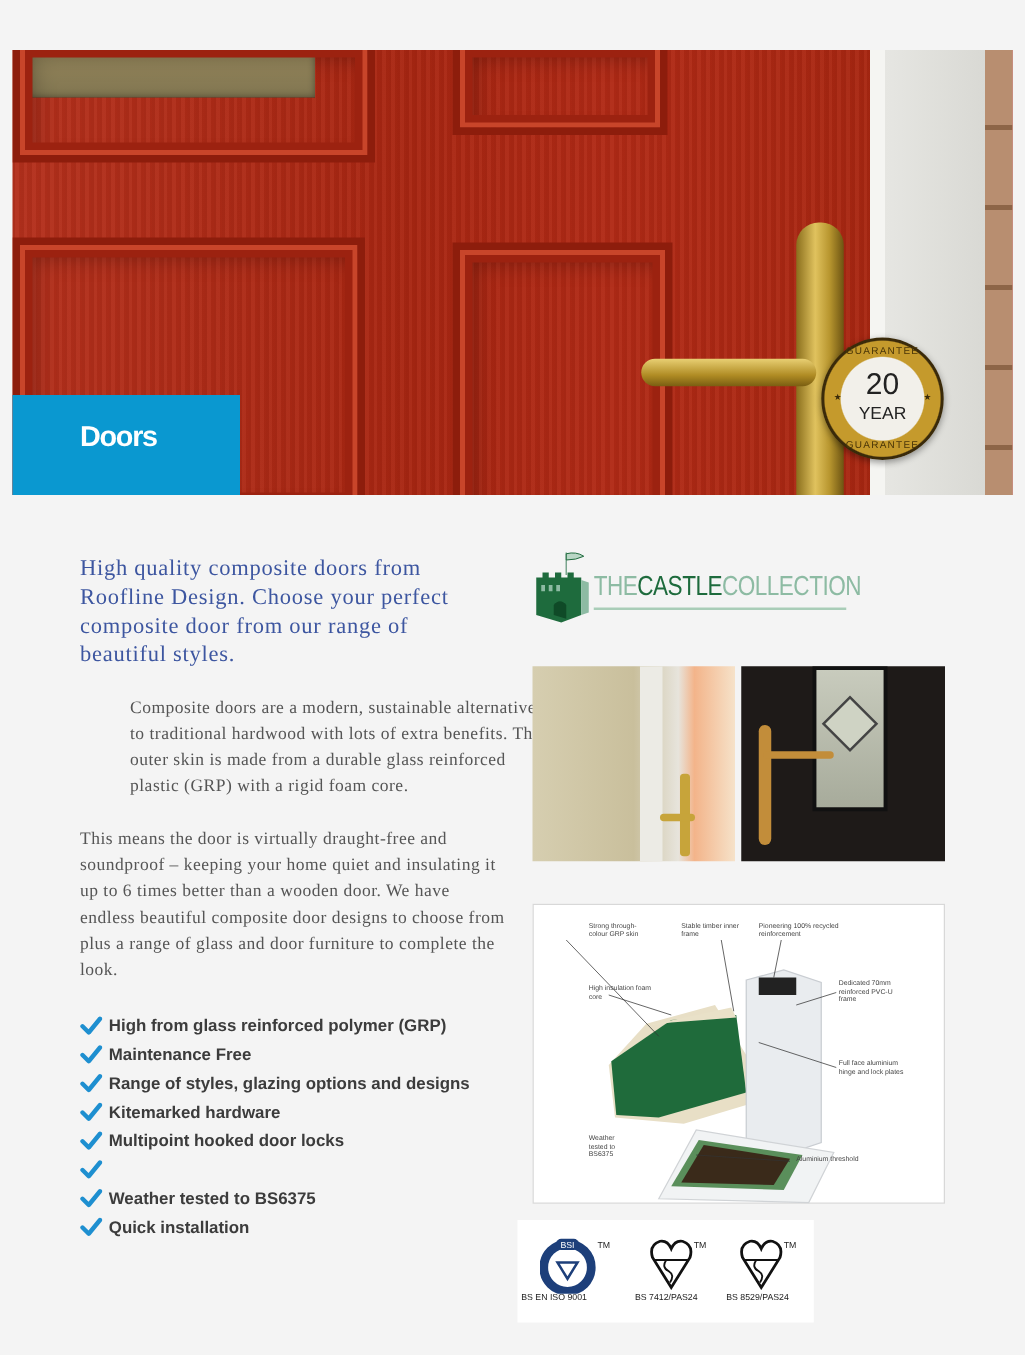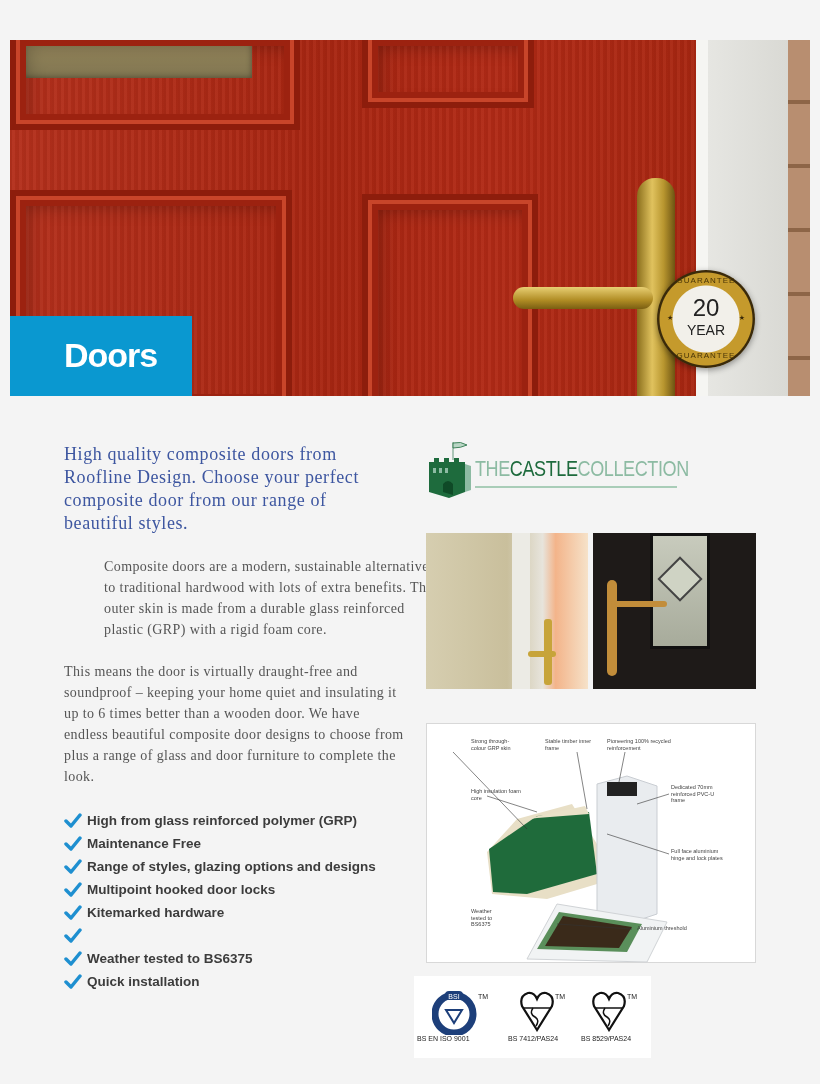--- a/index.html
+++ b/index.html
@@ -25,21 +25,21 @@
   .badge { position: absolute; left: 647px; top: 230px; width: 98px; height: 98px; border-radius: 50%;
            background: radial-gradient(circle,#f2f0ea 0 33px,#c59a2c 34px 46px,#3a2a0a 47px 49px);
            box-shadow: 0 2px 6px rgba(0,0,0,0.4); text-align: center; }
   .badge .num { position: absolute; left: 0; right: 0; top: 24px; font-size: 24px; color: #222; line-height: 28px; }
   .badge .yr { position: absolute; left: 0; right: 0; top: 52px; font-size: 14px; color: #222; }
   .badge .arc-top { position: absolute; left: 0; right: 0; top: 6px; font-size: 8px; color: #4a3608; letter-spacing: 1px; }
   .badge .arc-bot { position: absolute; left: 0; right: 0; top: 81px; font-size: 8px; color: #4a3608; letter-spacing: 1px; }
   .badge .star { position: absolute; top: 44px; font-size: 7px; color: #3a2a0a; }
 
   .title-box { position: absolute; left: 10px; top: 316px; width: 182px; height: 80px; background: #0a98d0; }
-  .title-box span { position: absolute; left: 54px; top: 20px; color: #fff; font-weight: bold; font-size: 34px; letter-spacing: -1px; }
+  .title-box span { position: absolute; left: 54px; top: 20px; color: #fff; font-weight: bold; font-size: 23px; letter-spacing: -1px; }
 
   
   .intro { position: absolute; left: 64px; top: 443px; width: 330px; font-family: "Liberation Serif", serif;
            font-size: 18px; line-height: 23px; color: #3d56a0; letter-spacing: 0.6px; }
   .para { position: absolute; left: 64px; width: 340px; font-family: "Liberation Serif", serif;
           font-size: 14px; line-height: 21px; color: #555; letter-spacing: 0.4px; }
   .p1 { top: 556px; margin-left: 40px; }
   .p2 { top: 661px; }
   .features { position: absolute; left: 64px; top: 809px; list-style: none; }
   .features li { display: flex; align-items: center; height: 23px; }
@@ -122,27 +122,27 @@
   <li>
     <svg class="check" viewBox="0 0 18 18">
         <path d="M2 9 L7 14 L16 3" stroke="#1e8fd0" stroke-width="3.5" fill="none" stroke-linecap="round" stroke-linejoin="round"></path>
       </svg>
     <span class="txt">Range of styles, glazing options and designs</span>
   </li>
   <li>
     <svg class="check" viewBox="0 0 18 18">
         <path d="M2 9 L7 14 L16 3" stroke="#1e8fd0" stroke-width="3.5" fill="none" stroke-linecap="round" stroke-linejoin="round"></path>
       </svg>
+    <span class="txt">Kitemarked hardware</span>
+  </li>
+  <li>
+    <svg class="check" viewBox="0 0 18 18">
+        <path d="M2 9 L7 14 L16 3" stroke="#1e8fd0" stroke-width="3.5" fill="none" stroke-linecap="round" stroke-linejoin="round"></path>
+      </svg>
     <span class="txt">Multipoint hooked door locks</span>
-  </li>
-  <li>
-    <svg class="check" viewBox="0 0 18 18">
-        <path d="M2 9 L7 14 L16 3" stroke="#1e8fd0" stroke-width="3.5" fill="none" stroke-linecap="round" stroke-linejoin="round"></path>
-      </svg>
-    <span class="txt">Kitemarked hardware</span>
   </li>
   <li>
     <svg class="check" viewBox="0 0 18 18">
         <path d="M2 9 L7 14 L16 3" stroke="#1e8fd0" stroke-width="3.5" fill="none" stroke-linecap="round" stroke-linejoin="round"></path>
       </svg>
   </li>
   <li>
     <svg class="check" viewBox="0 0 18 18">
         <path d="M2 9 L7 14 L16 3" stroke="#1e8fd0" stroke-width="3.5" fill="none" stroke-linecap="round" stroke-linejoin="round"></path>
       </svg>

